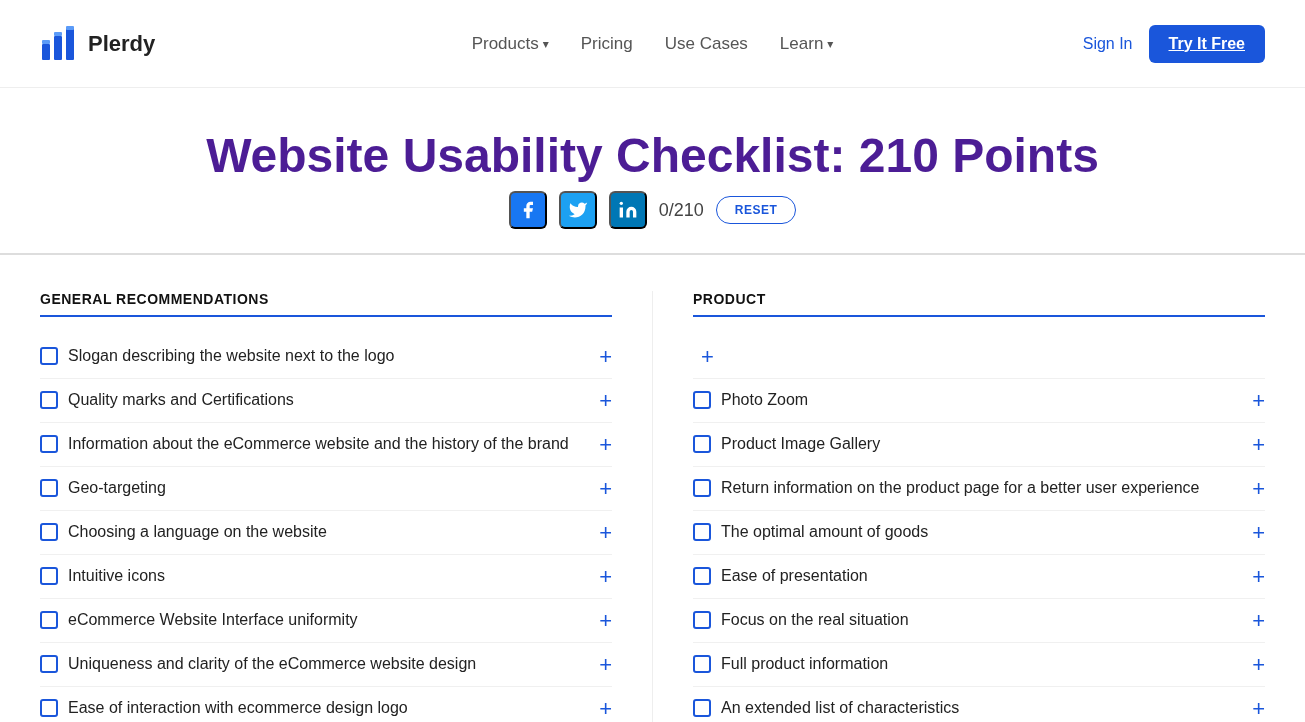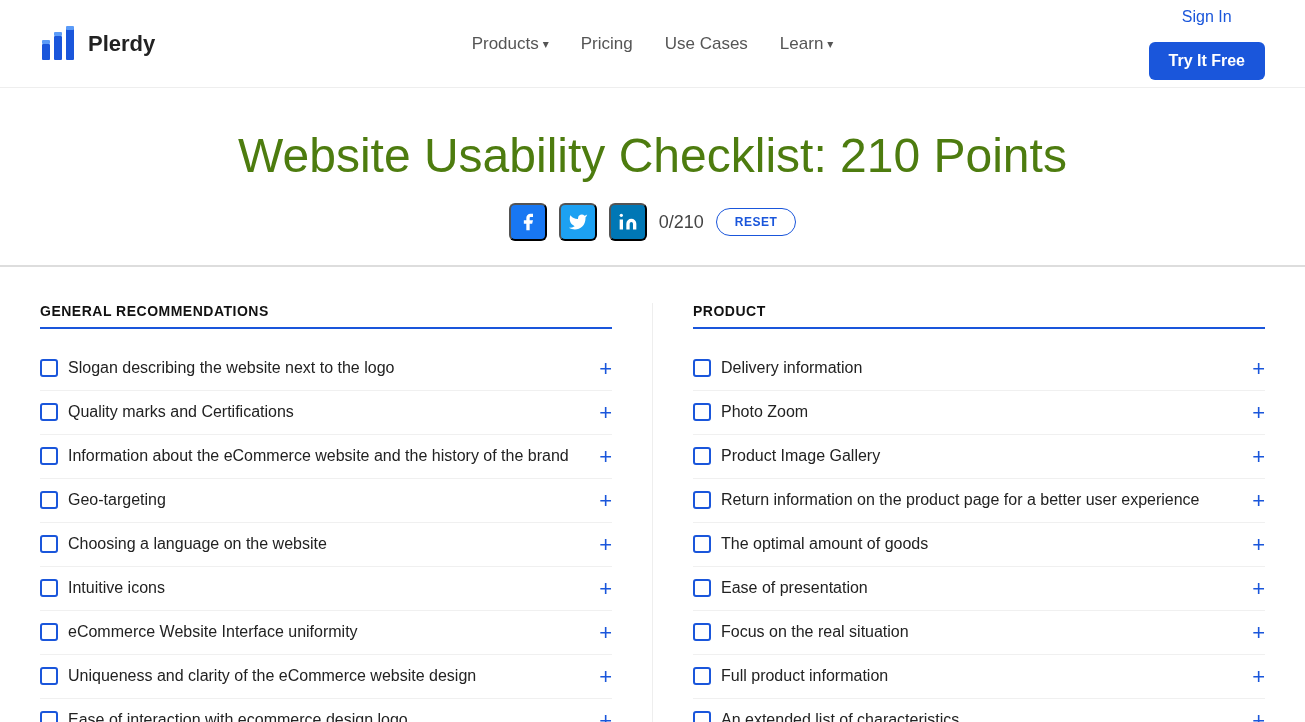--- a/index.html
+++ b/index.html
@@ -44,49 +44,49 @@
       text-decoration: none;
       cursor: pointer;
       display: flex;
       align-items: center;
       gap: 4px;
     }
     .nav-actions {
       display: flex;
       align-items: center;
       gap: 16px;
-      flex-direction: column;
     }
     .sign-in {
       font-size: 16px;
       color: #1a56db;
       text-decoration: none;
       cursor: pointer;
     }
     .try-free-btn {
       background: #1a56db;
       color: #fff;
       border: none;
       padding: 10px 20px;
       border-radius: 6px;
       font-size: 16px;
       font-weight: 600;
       cursor: pointer;
+      text-decoration: underline;
     }
 
     
     .hero {
       text-align: center;
       padding: 40px 20px 24px;
     }
     .hero-title {
       font-size: 48px;
-      font-weight: 400;
-      color: #4d7c0f;
-      margin-bottom: 20px;
+      font-weight: 700;
+      color: #4c1d95;
+      margin-bottom: 8px;
     }
     .hero-actions {
       display: flex;
       align-items: center;
       justify-content: center;
       gap: 12px;
     }
     .social-btn {
       width: 38px;
       height: 38px;
@@ -328,24 +328,20 @@
         <span class="item-label">Ease of interaction with ecommerce design logo</span>
       </div>
       <span class="plus-btn">+</span>
     </div>
       </div>
   </div>
   <div class="checklist-col">
     <div class="section-title">PRODUCT</div>
     <div id="product-list">
         <div class="checklist-item">
-      <div class="checklist-item-left">
-        <input type="checkbox" class="checkbox" style="">
-        <span class="item-label">Delivery information</span>
-      </div>
       <span class="plus-btn">+</span>
     </div>
         <div class="checklist-item">
       <div class="checklist-item-left">
         <input type="checkbox" class="checkbox" style="">
         <span class="item-label">Photo Zoom</span>
       </div>
       <span class="plus-btn">+</span>
     </div>
         <div class="checklist-item">

